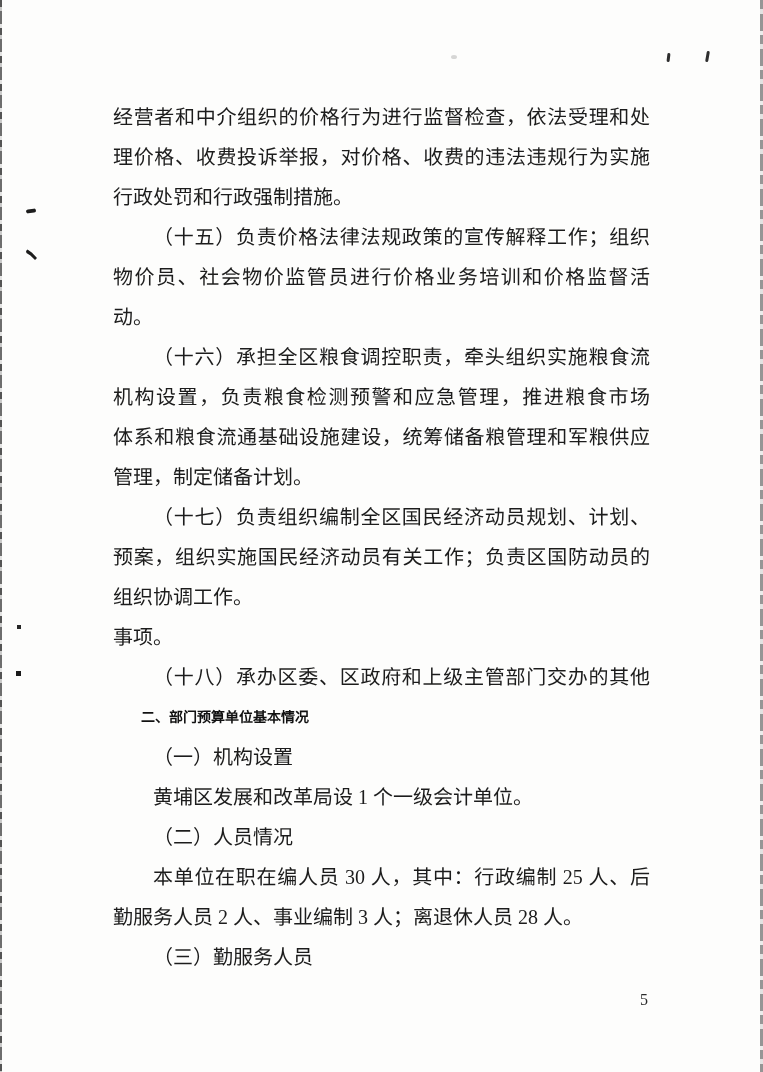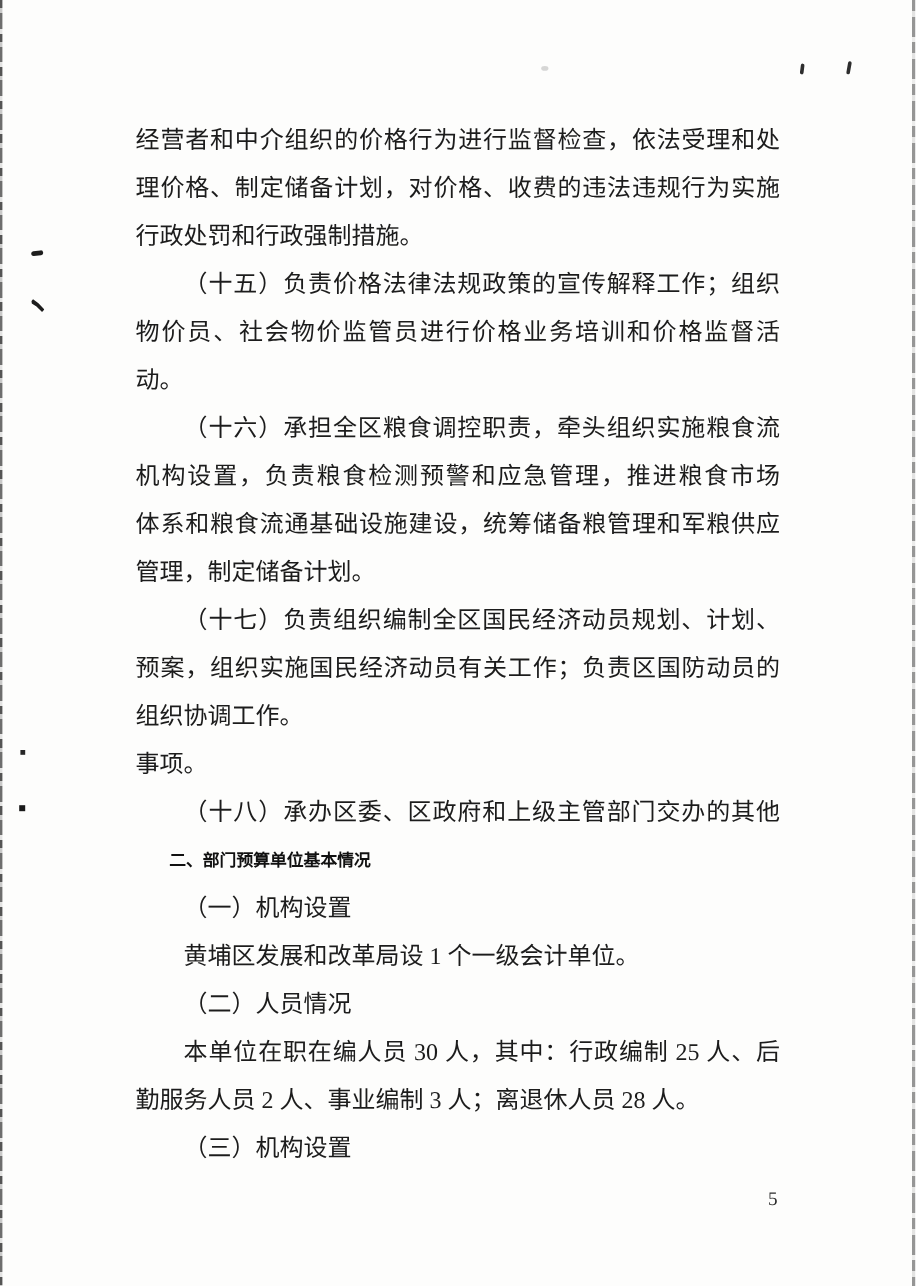--- a/index.html
+++ b/index.html
@@ -120,21 +120,21 @@
   <div class="artifact faint-dot"></div>
   <div class="artifact mark-dash"></div>
   <div class="artifact mark-comma"></div>
   <div class="artifact dot-1"></div>
   <div class="artifact dot-2"></div>
 
   <div class="text-block">
 
     <div class="para">
       <div class="line">经营者和中介组织的价格行为进行监督检查，依法受理和处</div>
-      <div class="line">理价格、制定储备计划，对价格、收费的违法违规行为实施</div>
+      <div class="line">理价格、收费投诉举报，对价格、收费的违法违规行为实施</div>
       <div class="line last">行政处罚和行政强制措施。</div>
     </div>
 
     <div class="para">
       <div class="line ind">（十五）负责价格法律法规政策的宣传解释工作；组织</div>
       <div class="line">物价员、社会物价监管员进行价格业务培训和价格监督活</div>
       <div class="line last">动。</div>
     </div>
 
     <div class="para">
@@ -170,20 +170,20 @@
     <div class="para">
       <div class="line ind last">（二）人员情况</div>
     </div>
 
     <div class="para">
       <div class="line ind">本单位在职在编人员 30 人，其中：行政编制 25 人、后</div>
       <div class="line last">勤服务人员 2 人、事业编制 3 人；离退休人员 28 人。</div>
     </div>
 
     <div class="para">
-      <div class="line ind last">（三）机构设置</div>
+      <div class="line ind last">（三）勤服务人员</div>
     </div>
 
   </div>
 
   <div class="page-number">5</div>
 
 </div>
 
 </body></html>

